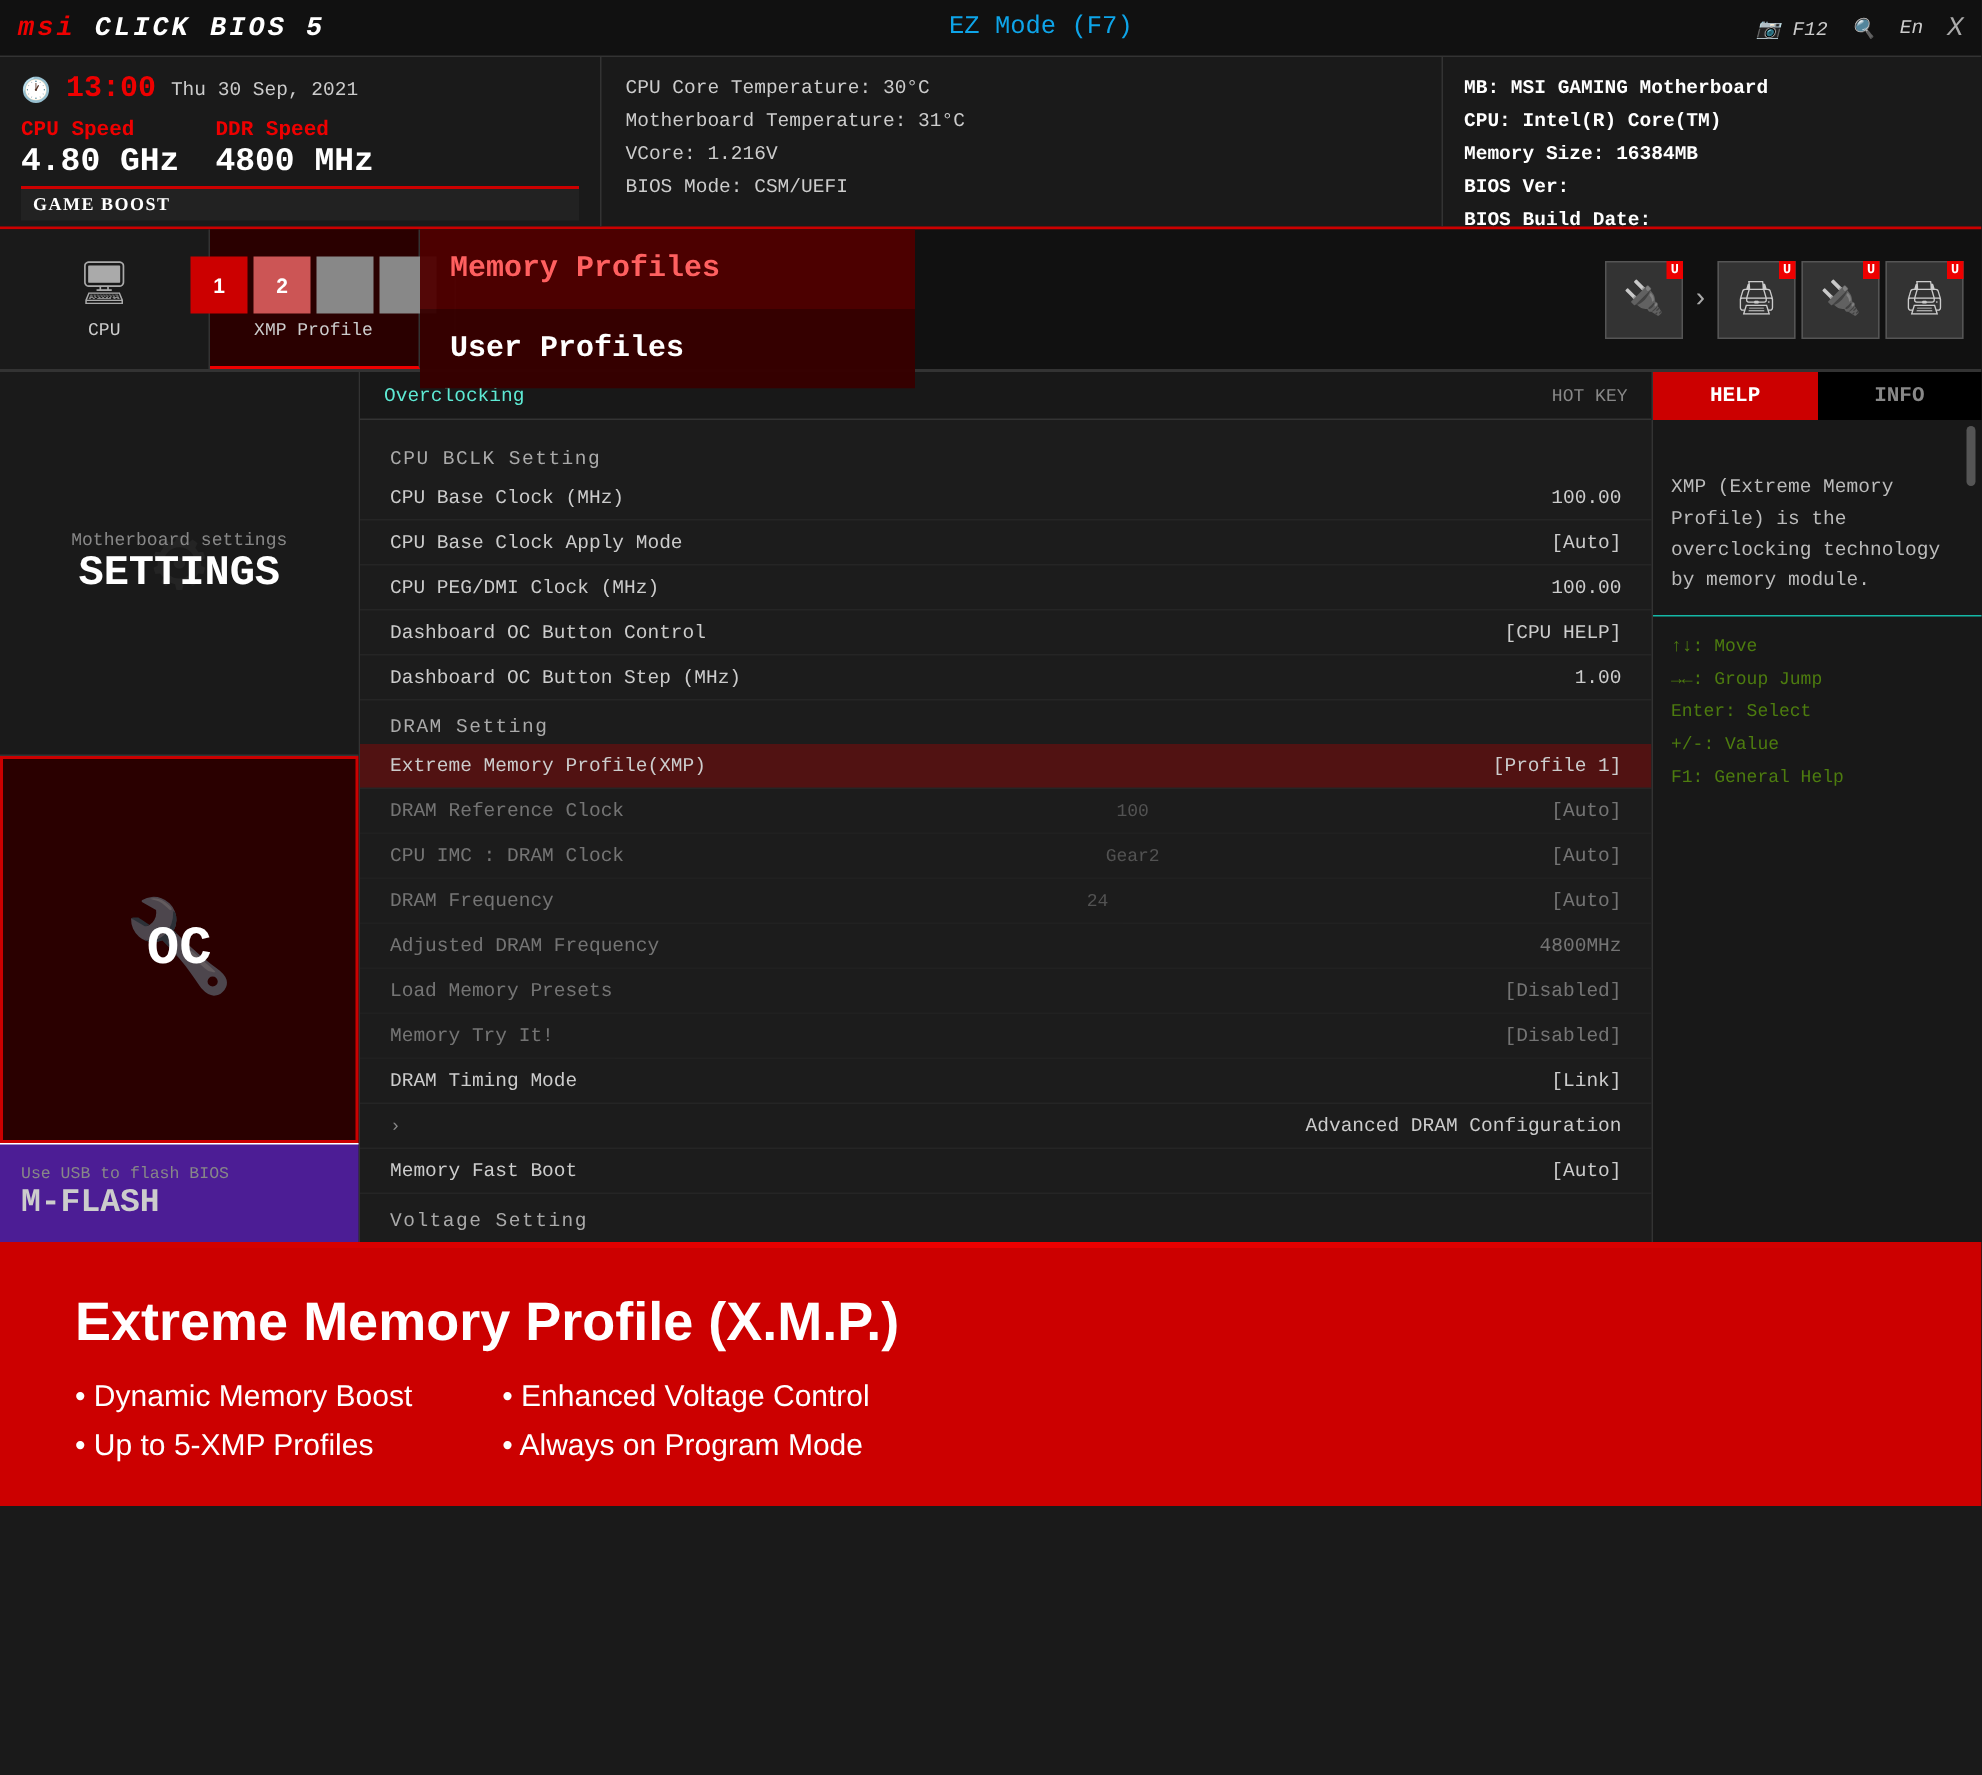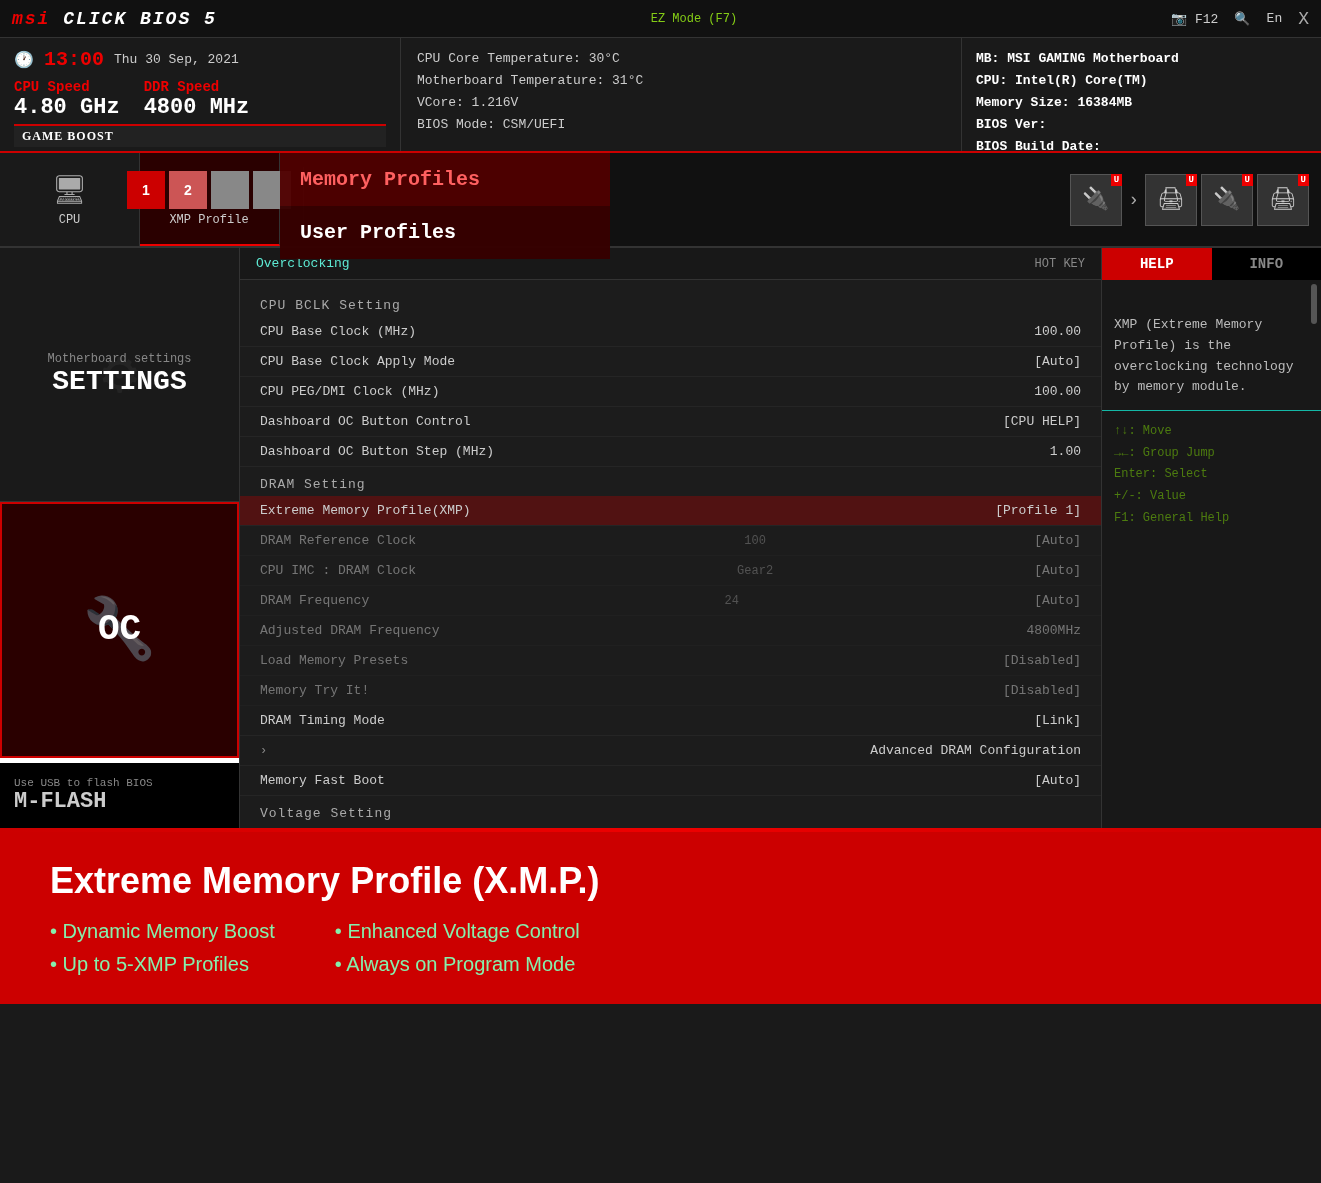--- a/index.html
+++ b/index.html
@@ -24,29 +24,30 @@
     }
     .msi-logo {
       color: #fff;
       font-weight: bold;
       font-size: 18px;
       letter-spacing: 2px;
       font-style: italic;
     }
     .msi-logo span { color: #e00; }
     .top-bar-center {
-      color: #84cc16;
-      font-size: 12px;
+      color: #0ea5e9;
+      font-size: 17px;
     }
     .top-bar-right {
       display: flex;
       align-items: center;
       gap: 16px;
       color: #ccc;
       font-size: 13px;
+      font-style: italic;
     }
     .top-bar-right span { cursor: pointer; }
     .close-x {
       color: #aaa;
       font-size: 18px;
       cursor: pointer;
     }
 
     
     .info-row {
@@ -248,22 +249,22 @@
       color: #333;
       position: absolute;
       opacity: 0.4;
     }
     .sidebar-label-small { color: #888; font-size: 12px; z-index: 1; }
     .sidebar-label-large { color: #fff; font-size: 28px; font-weight: bold; z-index: 1; }
     .sidebar-item.oc .sidebar-label-large { color: #fff; font-size: 36px; }
 
     .mflash-area {
       padding: 14px;
-      background: #000000;
-      border-top: 5px solid #ffffff;
+      background: #4c1d95;
+      border-top: 1px solid #ffffff;
     }
     .mflash-small { color: #888; font-size: 11px; }
     .mflash-label { color: #ccc; font-size: 22px; font-weight: bold; }
 
     
     .center-panel {
       flex: 1;
       background: #1c1c1c;
       display: flex;
       flex-direction: column;
@@ -381,21 +382,21 @@
     .bottom-features {
       display: flex;
       gap: 60px;
     }
     .feature-col {
       display: flex;
       flex-direction: column;
       gap: 10px;
     }
     .feature-item {
-      color: #86efac;
+      color: #ffffff;
       font-size: 20px;
       font-family: Arial, sans-serif;
     }
     .feature-item::before { content: '• '; }
   </style>
 </head>
 <body>
 
 <div class="top-bar">
   <div class="msi-logo">

